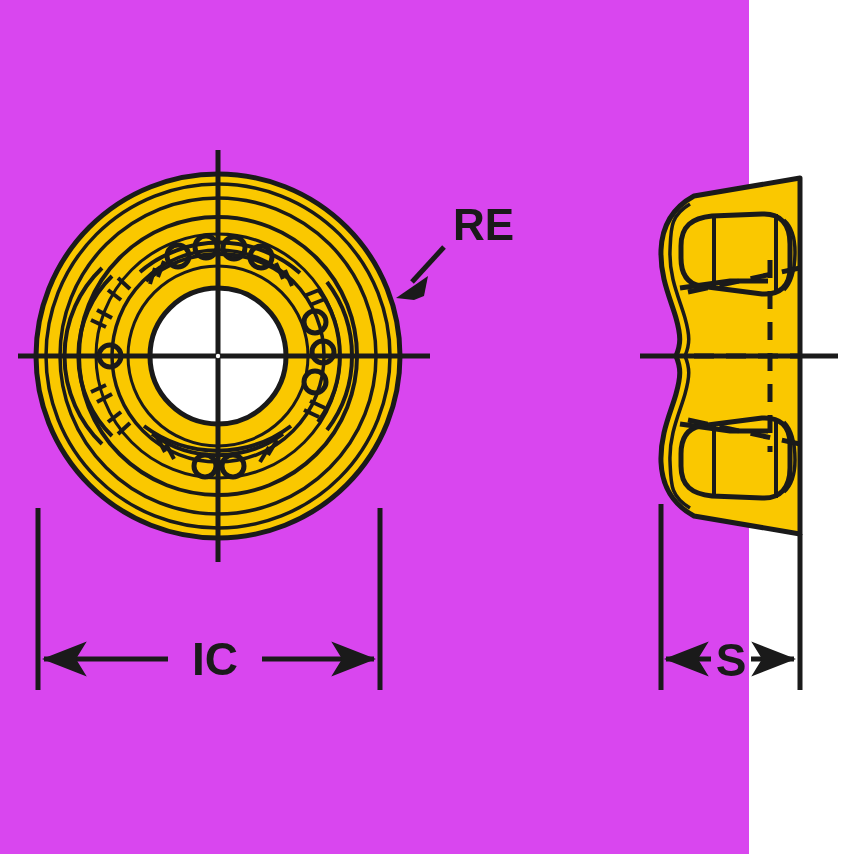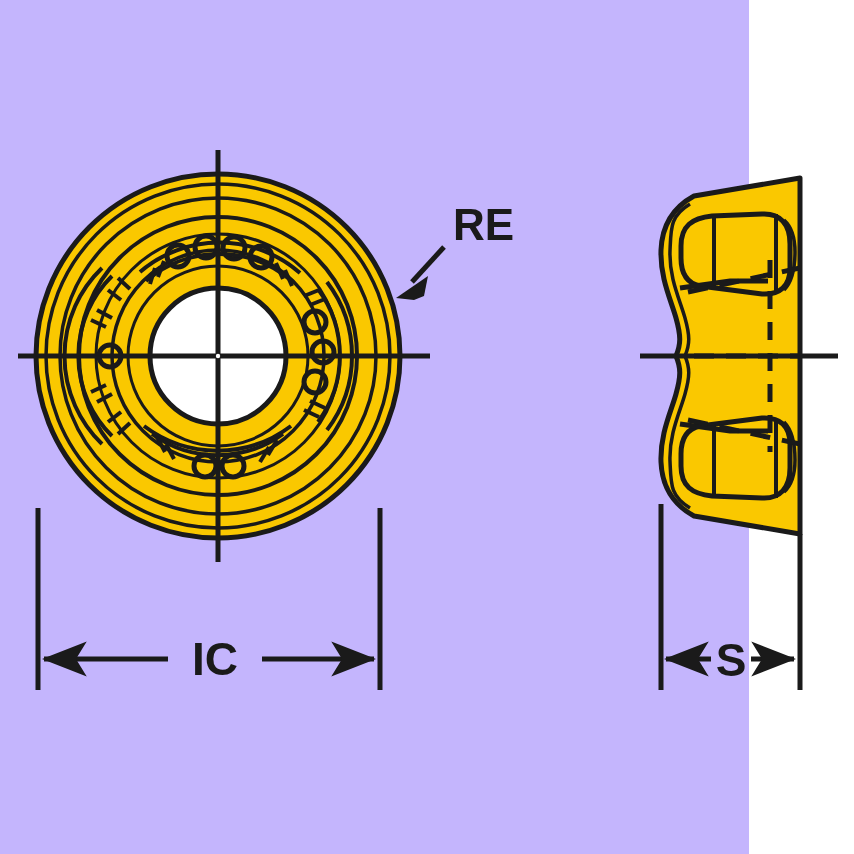--- a/index.html
+++ b/index.html
@@ -1,19 +1,19 @@
 <!DOCTYPE html>
 <html><head>
 <meta charset="utf-8">
 <title>Round Insert Technical Drawing</title>
 <style>
   html,body{margin:0;padding:0;background:#ffffff;}
   body{width:854px;height:854px;overflow:hidden;
        font-family:"Liberation Sans", sans-serif;}
-  #stage{position:relative;width:749px;height:854px;background:#c4b5fd;}
+  #stage{position:relative;width:749px;height:854px;background:#d946ef;}
   svg#drawing{display:block;width:854px;height:854px;}
   .lbl{font-family:"Liberation Sans", sans-serif;font-weight:bold;fill:#1a1a1a;}
 </style>
 </head>
 <body>
 
 <div id="stage">
 
 <svg id="drawing" viewBox="0 0 854 854">
   <defs>

